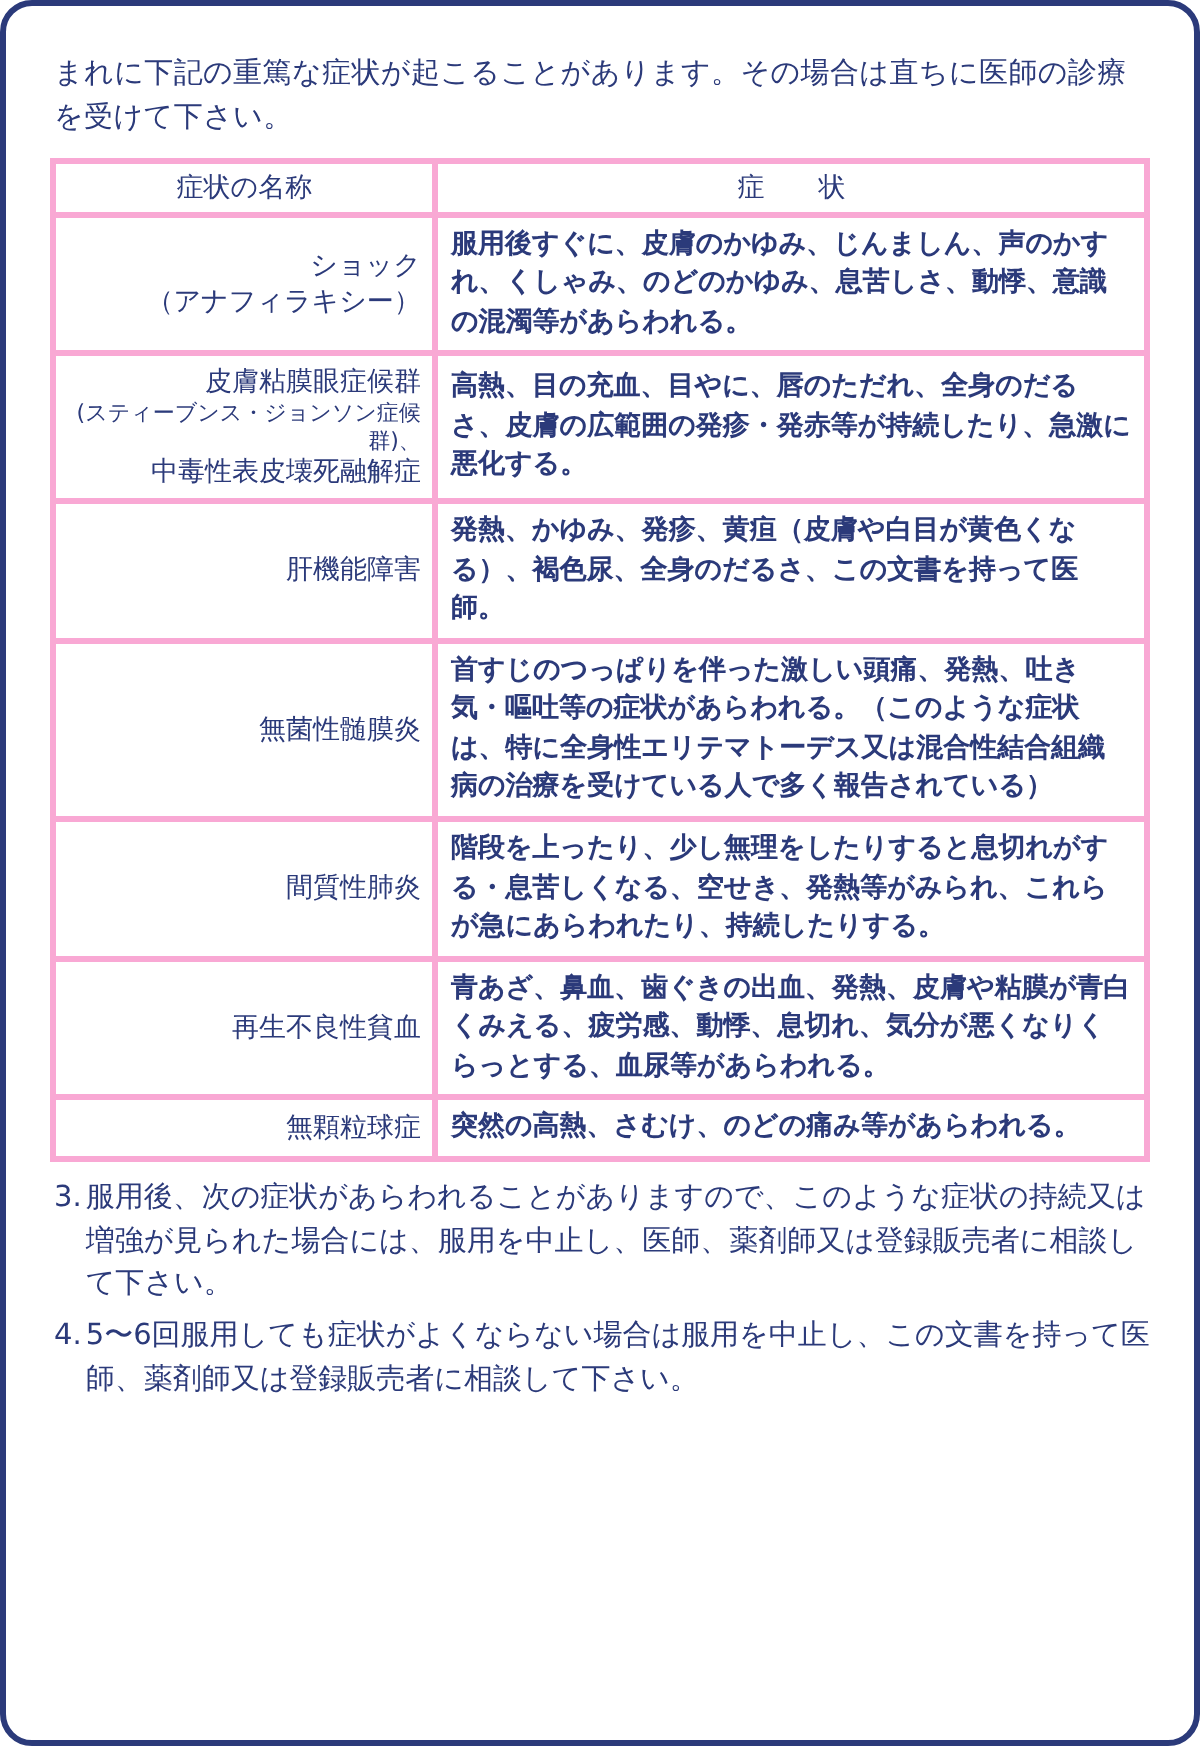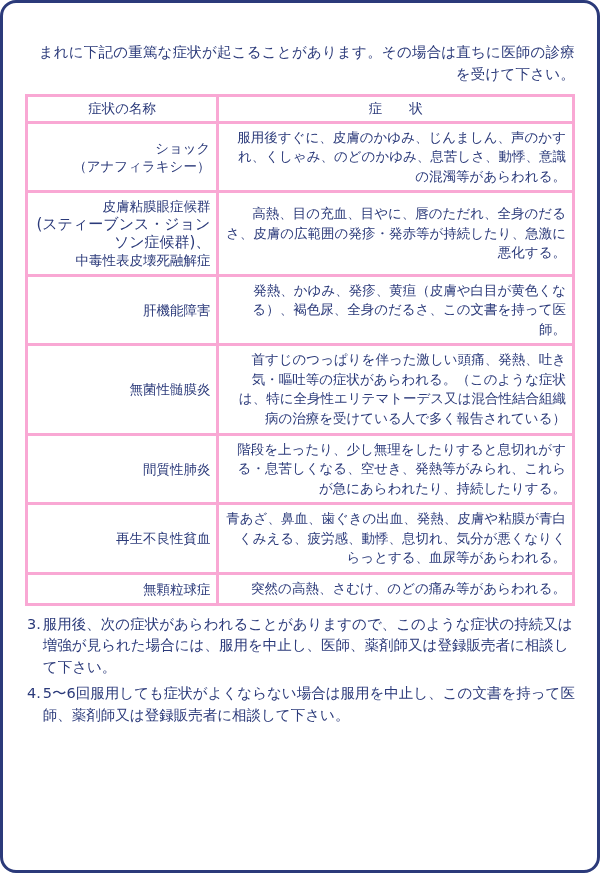--- a/index.html
+++ b/index.html
@@ -21,23 +21,22 @@
     box-sizing: border-box;
     padding: 14px 22px 10px 22px;
     border: 3px solid #2b3a7a;
     border-radius: 16px;
     background: #ffffff;
   }
   .intro {
     font-size: 14.5px;
     line-height: 1.5;
     color: #2b3a7a;
-    margin: 25px 0 8px 2px;
+    margin: 10px 0 8px 2px;
     letter-spacing: 0.2px;
-    text-align: right;
   }
   table.symptoms {
     width: 100%;
     border-collapse: collapse;
     table-layout: fixed;
     margin-bottom: 6px;
   }
   table.symptoms th,
   table.symptoms td {
     border: 3px solid #f9a8d4;
@@ -54,25 +53,26 @@
   col.c-name { width: 35%; }
   col.c-desc { width: 65%; }
   td.name {
     text-align: right;
     font-size: 13.5px;
     line-height: 1.35;
   }
   td.desc {
     font-size: 13.5px;
     line-height: 1.45;
-    text-align: right;
+    text-align: left;
+    font-weight: bold;
   }
   .sub {
     display: block;
-    font-size: 15px;
+    font-size: 11px;
     line-height: 1.2;
   }
   .numbered {
     font-size: 14.5px;
     line-height: 1.5;
     margin: 8px 0 0 2px;
     display: flex;
     align-items: flex-start;
   }
   .numbered .num {

